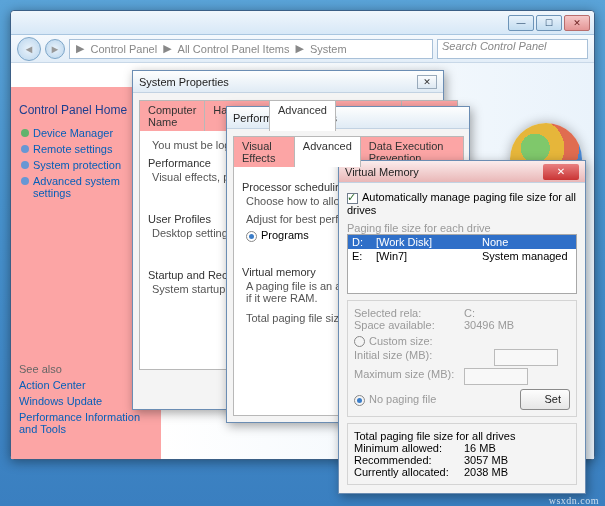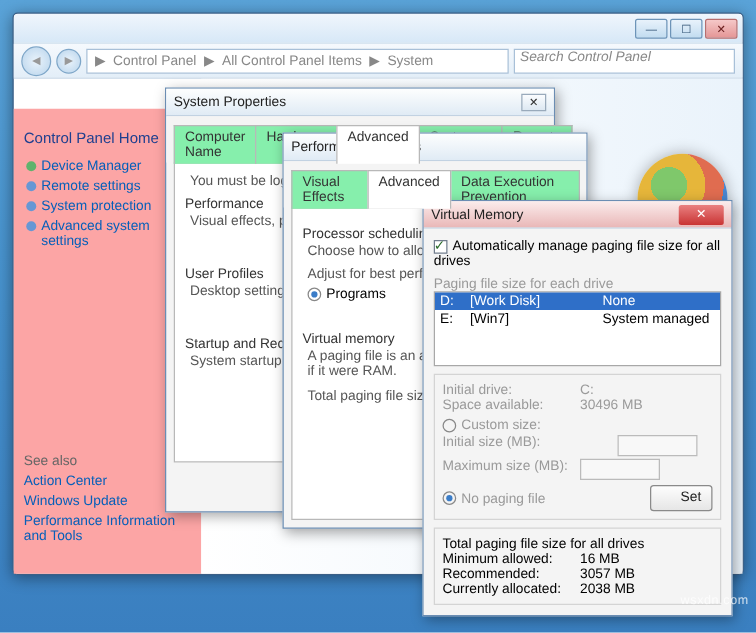--- a/index.html
+++ b/index.html
@@ -6,42 +6,42 @@
 body { margin: 0; width: 605px; height: 506px; background: linear-gradient(180deg, #5aa3d8 0%, #4893ce 40%, #3a7fc0 100%); position: relative; overflow: hidden; }
 .explorer { position: absolute; top: 10px; left: 10px; width: 585px; height: 450px; background: #fff; border: 1px solid #3b5f86; border-radius: 4px; box-shadow: 0 2px 12px rgba(0,0,0,0.4); }
 .titlebar { height: 24px; background: linear-gradient(#f0f6fc,#d7e8f7); border-bottom: 1px solid #a9c6e0; display: flex; justify-content: flex-end; align-items: center; padding: 0 4px; border-radius: 4px 4px 0 0;}
 .winbtn { width: 26px; height: 16px; margin-left: 2px; background: linear-gradient(#e8f2fb,#c2dcf0); border: 1px solid #6d94b8; border-radius: 2px; display:flex; align-items:center; justify-content:center; font-size:9px; color:#2c4e70;}
 .winbtn.close { background: linear-gradient(#f5c8c8,#e49696); border-color:#b86d6d; color:#6b1f1f;}
 .navrow { height: 28px; background: linear-gradient(#f5f9fd,#e3eef8); border-bottom:1px solid #c8d8e8; display:flex; align-items:center; padding:0 6px; gap:4px;}
 .navback,.navfwd{width:24px;height:24px;border-radius:50%;background:radial-gradient(#eaf3fb,#b8d4ec);border:1px solid #7ea6c8;display:flex;align-items:center;justify-content:center;color:#999;}
 .navfwd{width:20px;height:20px;}
 .crumb{flex:1;height:20px;background:#fff;border:1px solid #a8c0d8;display:flex;align-items:center;padding:0 4px;gap:2px;color:#333;}
 .crumb span{color:#888;margin:0 2px;}
-.searchbox{width:177px;height:20px;background:#fff;border:1px solid #a8c0d8;padding:0 4px;color:#888;font-style:italic;}
+.searchbox{width:151px;height:20px;background:#fff;border:1px solid #a8c0d8;padding:0 4px;color:#888;font-style:italic;}
 .content{display:flex;height:calc(100% - 52px);}
 .sidebar{width:150px;background:#fca5a5;padding:16px 8px;margin-top:24px;}
 .sidehdr{color:#1e3f8f;font-size:12px;margin-bottom:8px;}
 .sideitem{color:#065fb9;padding:2px 0 2px 14px;cursor:pointer;position:relative;}
 .sideitem:before{content:"";position:absolute;left:2px;top:4px;width:8px;height:8px;border-radius:50%;}
 .sideitem.b1:before{background:#5fb36c;}
 .sideitem.b2:before{background:#6797d4;}
 .sideitem.b3:before{background:#6797d4;}
 .sideitem.b4:before{background:#6797d4;}
 .seealso{margin-top:160px;color:#666;font-size:11px;padding:2px 0;}
 .link{color:#065fb9;padding:2px 0;cursor:pointer;}
 .main{flex:1;background:linear-gradient(90deg,#fff 0%,#eaf3fb 100%);position:relative;}
 .orb{position:absolute;right:12px;top:60px;width:72px;height:72px;border-radius:50%;background:radial-gradient(circle at 35% 35%,#7fc86b 0 22%,#e6b63a 0 44%,#e06c50 0 66%,#4a87d0 0 100%);box-shadow:0 0 12px rgba(0,0,0,0.3);}
 .wrk{position:absolute;left:70px;top:340px;color:#444;}
 
 
 .dlg{position:absolute;background:#f4f4f4;border:1px solid #6b8db3;box-shadow:2px 3px 10px rgba(0,0,0,0.35);}
 .dlg-title{height:22px;background:linear-gradient(#fdfefe,#e0ebf5);display:flex;align-items:center;padding:0 6px;color:#222;border-bottom:1px solid #c2d2e2;}
 .dlg-title .x{margin-left:auto;width:20px;height:14px;border:1px solid #9ab;background:linear-gradient(#fafcfe,#dde8f2);text-align:center;font-size:9px;line-height:12px;color:#333;}
 .tabs{display:flex;gap:0;padding:6px 6px 0 6px;background:#f4f4f4;}
-.tab{background:#86efac;border:1px solid #b8b8b8;border-bottom:none;padding:3px 8px;color:#333;margin-right:-1px;position:relative;top:1px;}
+.tab{background:#fca5a5;border:1px solid #b8b8b8;border-bottom:none;padding:3px 8px;color:#333;margin-right:-1px;position:relative;top:1px;}
 .tab.active{background:#fff;z-index:2;}
 .tabbody{margin:0 6px 6px 6px;background:#fff;border:1px solid #b8b8b8;padding:8px;min-height:240px;}
 .grp{margin:6px 0;}
 .grp-title{color:#333;margin-bottom:2px;}
 .grp-sub{color:#555;padding-left:4px;}
 .dlgbtns{display:flex;justify-content:flex-end;padding:6px;gap:6px;}
 .btn{min-width:62px;height:21px;background:linear-gradient(#fdfdfd,#e6e6e6);border:1px solid #8a8a8a;border-radius:3px;padding:0 8px;text-align:right;line-height:19px;color:#222;cursor:pointer;}
 
 
 .dlg2{left:226px;top:106px;width:244px;}
@@ -58,21 +58,21 @@
 .drivebox{background:#fff;border:1px solid #a8a8a8;height:60px;font-size:10px;}
 .dhdr{display:flex;padding:1px 4px;color:#555;}
 .drow{display:flex;padding:1px 4px;}
 .drow.sel{background:#2f6fc8;color:#fff;}
 .dc1{width:24px;}.dc2{flex:1;}.dc3{width:90px;}
 .gbox{border:1px solid #d4d4d4;padding:6px;margin-top:6px;}
 .inp{width:64px;height:17px;border:1px solid #bbb;background:#f8f8f8;}
 .lbl-dis{color:#9a9a9a;}
 .totrow{display:flex;}.tl{width:110px;}.tv{}
 
-.watermark{position:absolute;right:6px;bottom:20px;color:rgba(255,255,255,0.75);font-size:10px;letter-spacing:0.5px;}
+.watermark{position:absolute;right:6px;bottom:0;color:rgba(255,255,255,0.75);font-size:10px;letter-spacing:0.5px;font-family:Liberation Serif, serif;}
 </style>
 </head>
 <body>
 
 <div class="explorer">
   <div class="titlebar">
     <div class="winbtn">—</div>
     <div class="winbtn">☐</div>
     <div class="winbtn close">✕</div>
   </div>
@@ -180,21 +180,21 @@
           <div class="dc3">None</div>
         </div>
       <div class="drow">
           <div class="dc1">E:</div>
           <div class="dc2">[Win7]</div>
           <div class="dc3">System managed</div>
         </div>
     </div>
     <div class="gbox">
       <div class="totrow lbl-dis">
-          <div class="tl">Initial drive:</div>
+          <div class="tl">Selected rela:</div>
           <div class="tv">C:</div>
         </div>
       <div class="totrow lbl-dis">
           <div class="tl">Space available:</div>
           <div class="tv">30496 MB</div>
         </div>
       <div style="margin-top:4px;"><span class="radio"></span><span class="lbl-dis">Custom size:</span></div>
       <div class="totrow" style="margin:2px 0;gap:30px;">
           <div class="tl lbl-dis">Initial size (MB):</div>
           <div class="inp"></div>

